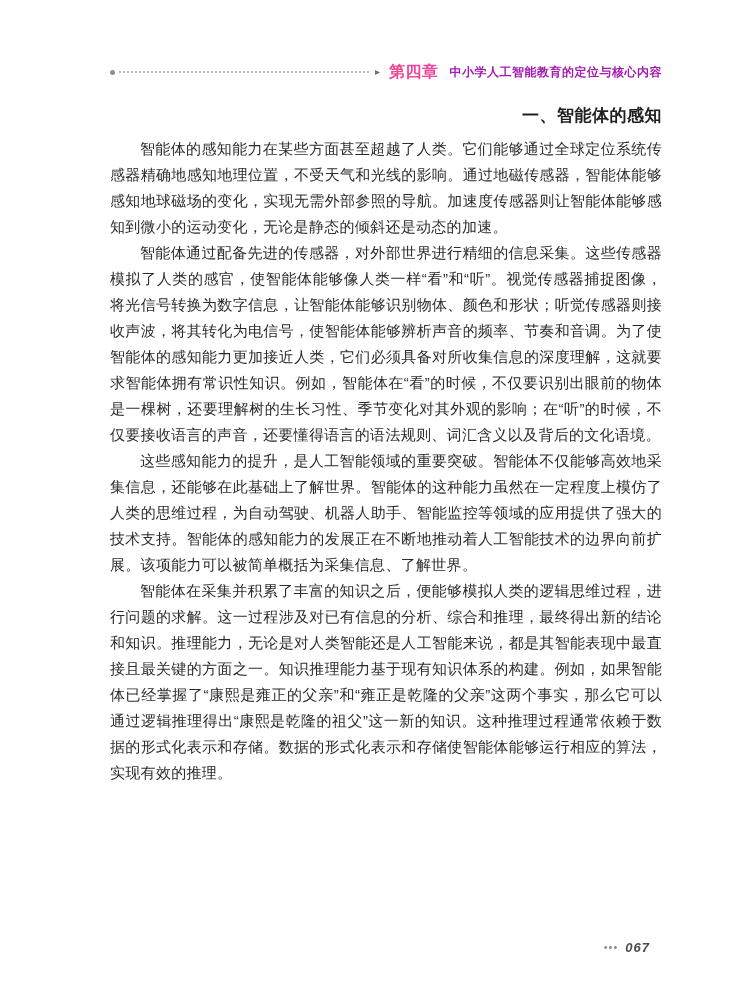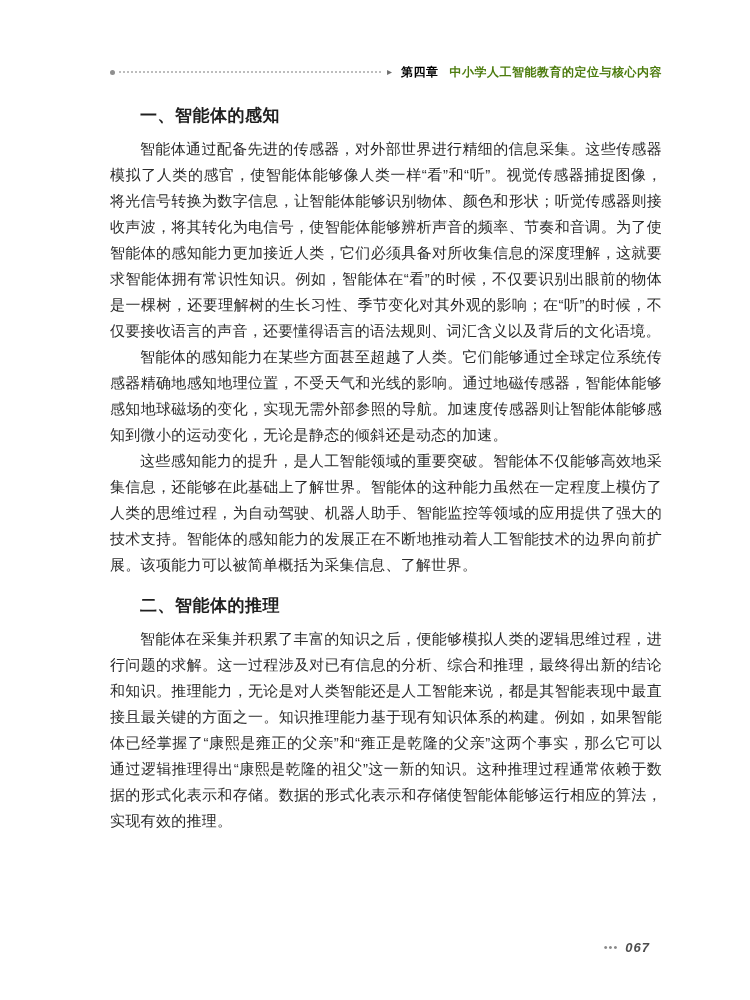--- a/index.html
+++ b/index.html
@@ -32,48 +32,49 @@
     margin: 0 6px 0 4px;
   }
   .h-arrow {
     font-size: 10px;
     color: #6e6e6e;
     line-height: 1;
     flex: 0 0 auto;
     margin-right: 9px;
   }
   .h-chapter {
-    font-size: 12px;
+    font-size: 16px;
     font-weight: bold;
-    color: #000000;
+    color: #ec4899;
     letter-spacing: 0.5px;
     white-space: nowrap;
   }
   .h-title {
     font-size: 12px;
     font-weight: bold;
-    color: #4d7c0f;
+    color: #a21caf;
     letter-spacing: 0.5px;
     margin-left: 11px;
     white-space: nowrap;
   }
   
   .content {
     margin: 0 88px 0 110px;
     width: 552px;
     padding-top: 8px;
   }
   .content h2 {
     font-size: 17px;
     font-weight: bold;
     color: #1f1f1f;
     line-height: 26px;
     margin: 15px 0 7px 0;
     padding-left: 30px;
     letter-spacing: 0.5px;
+    text-align: right;
   }
   .content p {
     margin: 0;
     font-size: 15px;
     line-height: 26px;
     text-align: justify;
     text-indent: 2em;
     letter-spacing: 0.3px;
     color: #2b2b2b;
   }
@@ -111,27 +112,26 @@
     <span class="h-dotline"></span>
     <span class="h-arrow">▸</span>
     <span class="h-chapter">第四章</span>
     <span class="h-title">中小学人工智能教育的定位与核心内容</span>
   </div>
 
   <div class="content">
 
     <div>
       <h2>一、智能体的感知</h2>
+      <p>智能体的感知能力在某些方面甚至超越了人类。它们能够通过全球定位系统传感器精确地感知地理位置，不受天气和光线的影响。通过地磁传感器，智能体能够感知地球磁场的变化，实现无需外部参照的导航。加速度传感器则让智能体能够感知到微小的运动变化，无论是静态的倾斜还是动态的加速。</p>
       <p>智能体通过配备先进的传感器，对外部世界进行精细的信息采集。这些传感器模拟了人类的感官，使智能体能够像人类一样“看”和“听”。视觉传感器捕捉图像，将光信号转换为数字信息，让智能体能够识别物体、颜色和形状；听觉传感器则接收声波，将其转化为电信号，使智能体能够辨析声音的频率、节奏和音调。为了使智能体的感知能力更加接近人类，它们必须具备对所收集信息的深度理解，这就要求智能体拥有常识性知识。例如，智能体在“看”的时候，不仅要识别出眼前的物体是一棵树，还要理解树的生长习性、季节变化对其外观的影响；在“听”的时候，不仅要接收语言的声音，还要懂得语言的语法规则、词汇含义以及背后的文化语境。</p>
-      <p>智能体的感知能力在某些方面甚至超越了人类。它们能够通过全球定位系统传感器精确地感知地理位置，不受天气和光线的影响。通过地磁传感器，智能体能够感知地球磁场的变化，实现无需外部参照的导航。加速度传感器则让智能体能够感知到微小的运动变化，无论是静态的倾斜还是动态的加速。</p>
       <p>这些感知能力的提升，是人工智能领域的重要突破。智能体不仅能够高效地采集信息，还能够在此基础上了解世界。智能体的这种能力虽然在一定程度上模仿了人类的思维过程，为自动驾驶、机器人助手、智能监控等领域的应用提供了强大的技术支持。智能体的感知能力的发展正在不断地推动着人工智能技术的边界向前扩展。该项能力可以被简单概括为采集信息、了解世界。</p>
     </div>
 
     <div>
-      <h2>二、智能体的推理</h2>
       <p>智能体在采集并积累了丰富的知识之后，便能够模拟人类的逻辑思维过程，进行问题的求解。这一过程涉及对已有信息的分析、综合和推理，最终得出新的结论和知识。推理能力，无论是对人类智能还是人工智能来说，都是其智能表现中最直接且最关键的方面之一。知识推理能力基于现有知识体系的构建。例如，如果智能体已经掌握了“康熙是雍正的父亲”和“雍正是乾隆的父亲”这两个事实，那么它可以通过逻辑推理得出“康熙是乾隆的祖父”这一新的知识。这种推理过程通常依赖于数据的形式化表示和存储。数据的形式化表示和存储使智能体能够运行相应的算法，实现有效的推理。</p>
     </div>
 
   </div>
 
   <div class="footer">
     <span class="f-dots">•••</span>
     <span class="f-num">067</span>
   </div>
 

